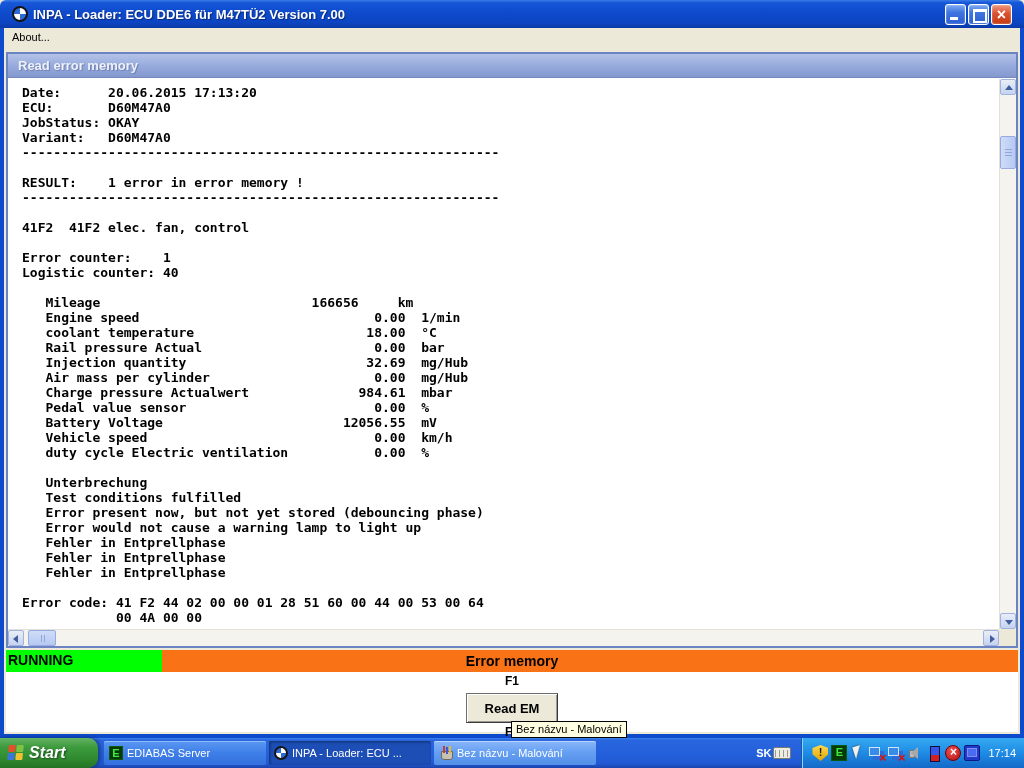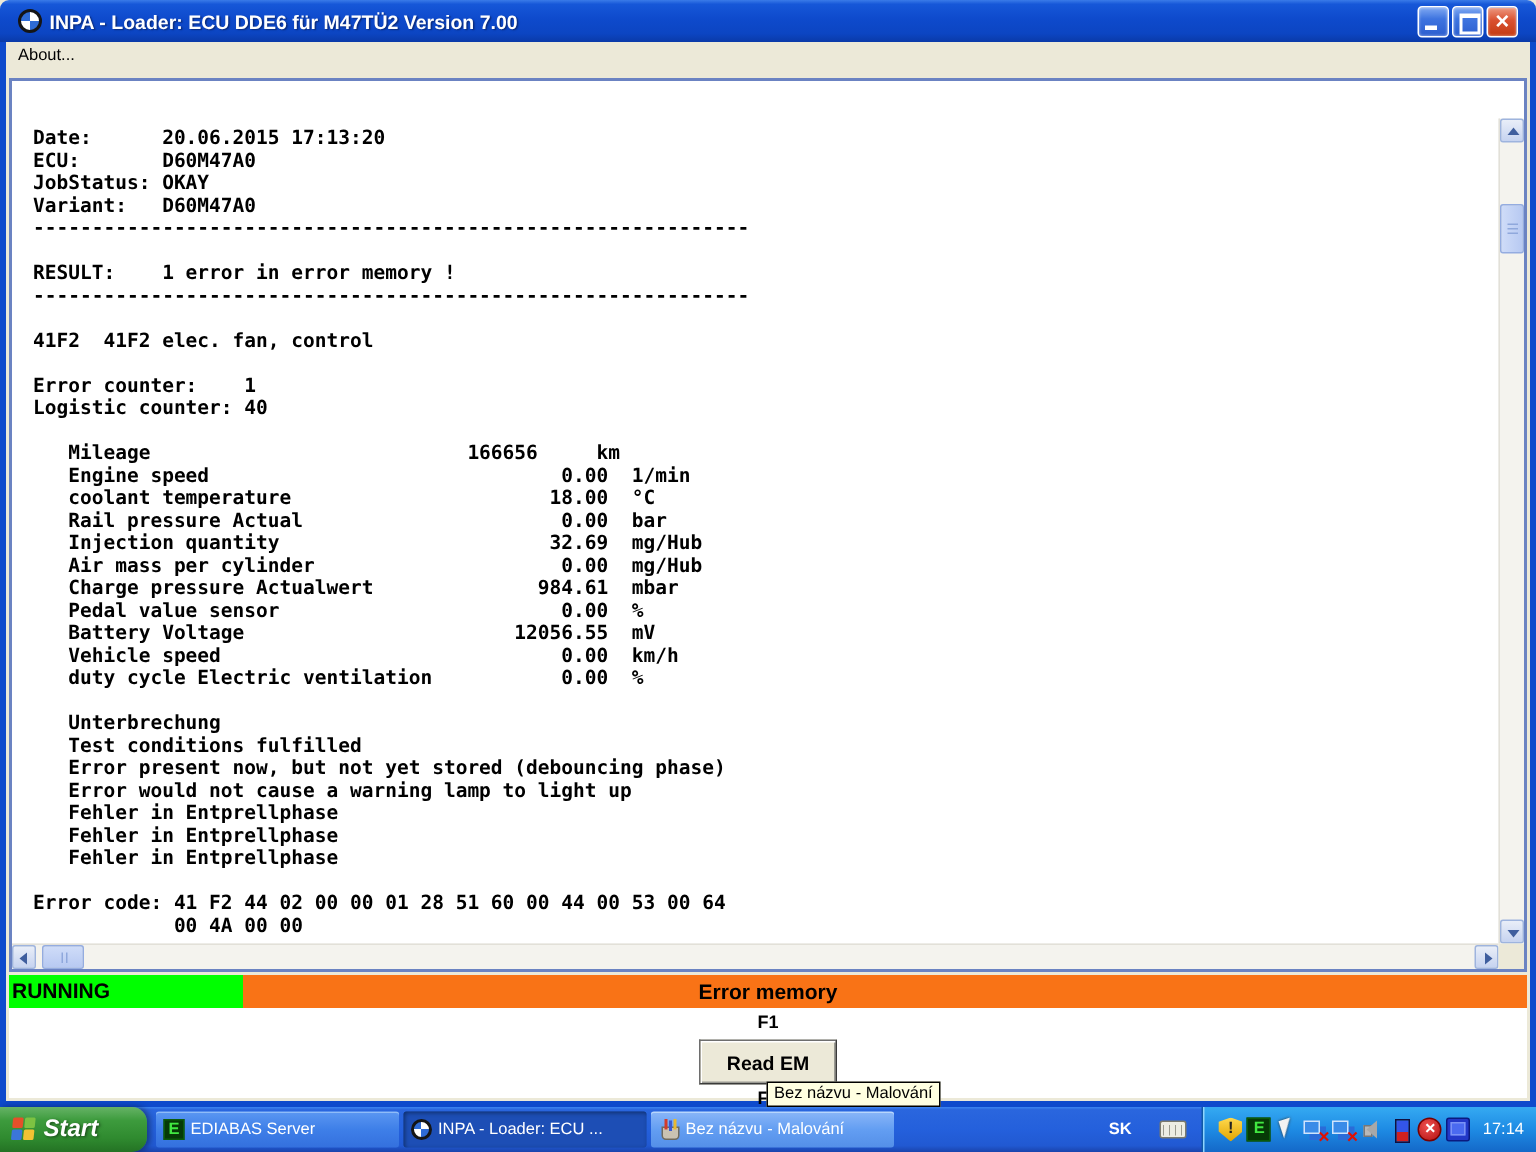--- a/index.html
+++ b/index.html
@@ -107,21 +107,21 @@
   .task.hover  { background:linear-gradient(180deg,#8AB6F8 0%,#639EF2 50%,#548FE8 100%); box-shadow:inset 0 1px 0 #B8D6FC; }
   .task-label { color:#fff; font-size:11px; white-space:nowrap; overflow:hidden; }
   .task-icon { flex:0 0 auto; position:relative; }
   .task .icon-bmw { width:14px; height:14px; border-width:2px; }
   .icon-ediabas { width:14px; height:14px; background:#063A06; border:1px solid #0A5A0A; }
   .icon-ediabas::after { content:"E"; position:absolute; left:0; right:0; top:0; text-align:center; color:#41E841; font-weight:bold; font-size:11px; line-height:13px; }
   .icon-paint { width:14px; height:14px; }
   .icon-paint::before { content:""; position:absolute; left:2px; bottom:0; width:10px; height:7px; background:#C9C2B2; border:1px solid #6E6A5E; border-radius:0 0 3px 3px; }
   .icon-paint::after { content:""; position:absolute; left:4px; top:0; width:2px; height:7px; background:#D23A2A; box-shadow:3px 1px 0 #3A5AD2, 6px 0 0 #E8B830; }
 
-  #lang-area { display:flex; align-items:center; gap:19px; margin-left:auto; flex:0 0 auto; padding-right:10px; }
+  #lang-area { display:flex; align-items:center; gap:2px; margin-left:auto; flex:0 0 auto; padding-right:10px; }
   #lang-label { color:#fff; font-size:11px; font-weight:bold; }
   .icon-keyboard { display:inline-block; width:18px; height:12px; background:#EDEDE3; border:1px solid #7A7A6E; border-radius:2px;
     background-image:repeating-linear-gradient(90deg,#9A9A8E 0 1px,transparent 1px 4px); background-size:16px 7px; background-position:1px 2px; background-repeat:no-repeat; }
 
   #tray { height:30px; flex:0 0 auto; display:flex; align-items:center; gap:3px; padding:0 8px 0 10px;
     background:linear-gradient(180deg,#35AAF2 0%,#1E8BE4 50%,#1468C8 100%);
     border-left:1px solid #0E59A8; box-shadow:inset 1px 0 0 #8FD4FC; }
   .tray-icon { position:relative; width:16px; height:16px; display:inline-block; flex:0 0 auto; }
   #clock { color:#fff; font-size:11px; margin-left:5px; }
 
@@ -160,20 +160,23 @@
         <span class="win-btn close"></span>
       </span>
     </div>
 
     <div id="win-body">
       <div class="menubar">
         <span class="menu-item">About...</span>
       </div>
 
       <div id="child">
+        <div class="child-titlebar">
+          <span class="child-title">Read error memory</span>
+        </div>
         <div class="child-content">
           <pre id="console-text">Date:      20.06.2015 17:13:20
 ECU:       D60M47A0
 JobStatus: OKAY
 Variant:   D60M47A0
 -------------------------------------------------------------
 
 RESULT:    1 error in error memory !
 -------------------------------------------------------------
 

